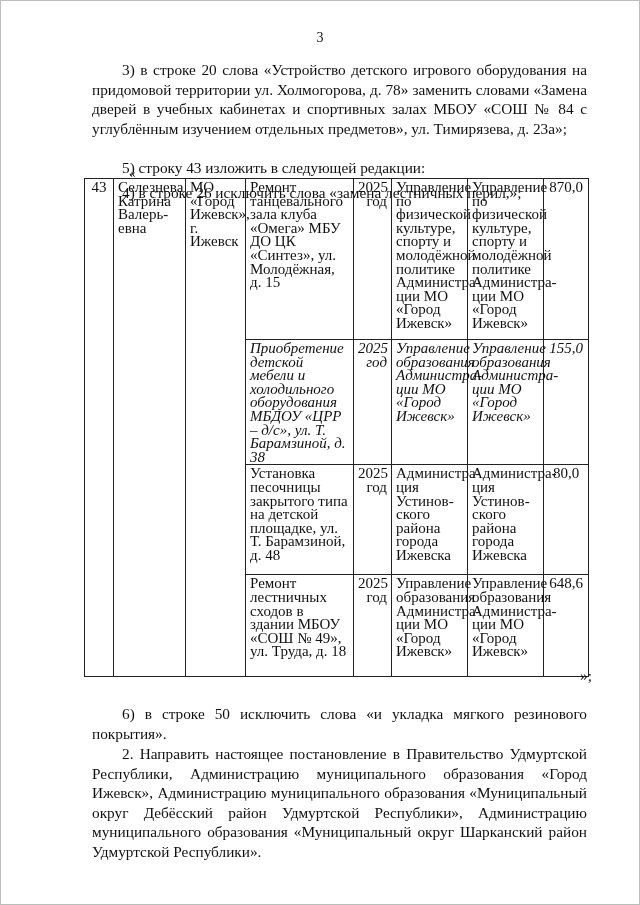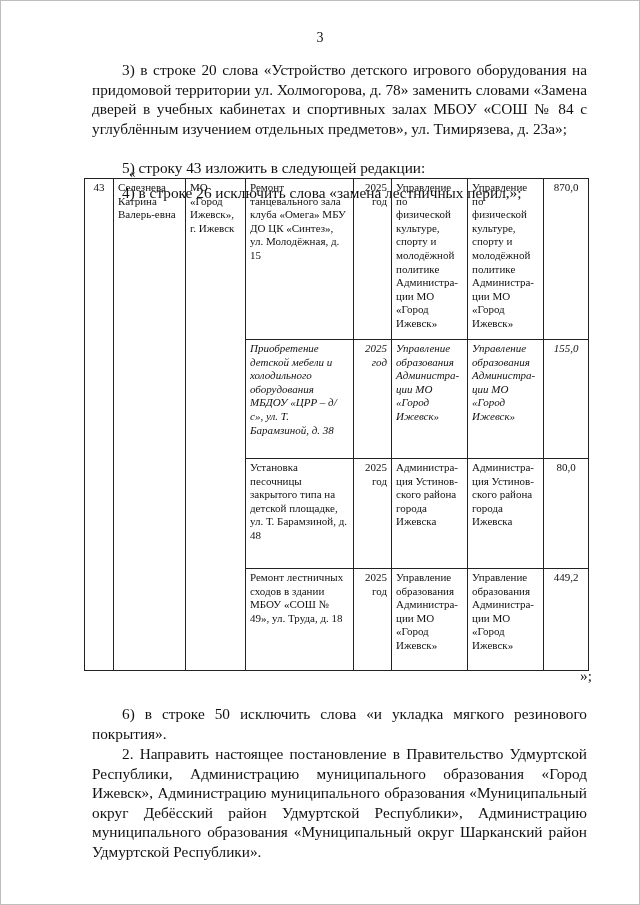--- a/index.html
+++ b/index.html
@@ -4,21 +4,21 @@
 <style>
   html, body { margin:0; padding:0; }
   body { width:640px; height:905px; background:#ffffff; position:relative; overflow:hidden;
          font-family:"Liberation Serif", "DejaVu Serif", serif; color:#111; }
   .page-border { position:absolute; left:0; top:0; width:638px; height:903px; border:1px solid #bdbdbd; }
   .page-num { position:absolute; top:30px; left:0; width:640px; text-align:center; font-size:14px; }
   .para { position:absolute; left:92px; width:495px; font-size:15.3px; line-height:19.6px; text-align:justify; }
   .indent { text-indent:30px; }
   .line { position:absolute; font-size:15.3px; line-height:19.6px; }
   table.amend { position:absolute; left:84px; top:178px; width:504px; border-collapse:collapse; table-layout:fixed;
-                font-size:11px; line-height:13.6px; }
+                font-size:15px; line-height:13.6px; }
   table.amend td { border:1px solid #222; vertical-align:top; padding:2px 4px 0 4px; }
   td.c-num { text-align:center; }
   td.c-year { text-align:right; }
   td.c-amount { text-align:center; }
   .close-quote { position:absolute; left:580px; top:667px; font-size:15.3px; }
 </style>
 </head>
 <body>
 
 <div class="page-border"></div>
@@ -66,21 +66,21 @@
     <td class="c-year">2025 год</td>
     <td>Администра-ция Устинов-ского района города Ижевска</td>
     <td>Администра-ция Устинов-ского района города Ижевска</td>
     <td class="c-amount">80,0</td>
   </tr>
   <tr style="height:102px;padding-left:48px;">
     <td>Ремонт лестничных сходов в здании МБОУ «СОШ № 49», ул. Труда, д. 18</td>
     <td class="c-year">2025 год</td>
     <td>Управление образования Администра-ции МО «Город Ижевск»</td>
     <td>Управление образования Администра-ции МО «Город Ижевск»</td>
-    <td class="c-amount">449,2</td>
+    <td class="c-amount">648,6</td>
   </tr>
 </tbody>
   </table>
 
 <div class="close-quote">»;</div>
 
 <div class="para indent" style="top:704px;">6) в строке 50 исключить слова «и укладка мягкого резинового покрытия».</div>
 
 <div class="para indent" style="top:744px;">2. Направить настоящее постановление в Правительство Удмуртской Республики, Администрацию муниципального образования «Город Ижевск», Администрацию муниципального образования «Муниципальный округ Дебёсский район Удмуртской Республики», Администрацию муниципального образования «Муниципальный округ Шарканский район Удмуртской Республики».</div>
 

